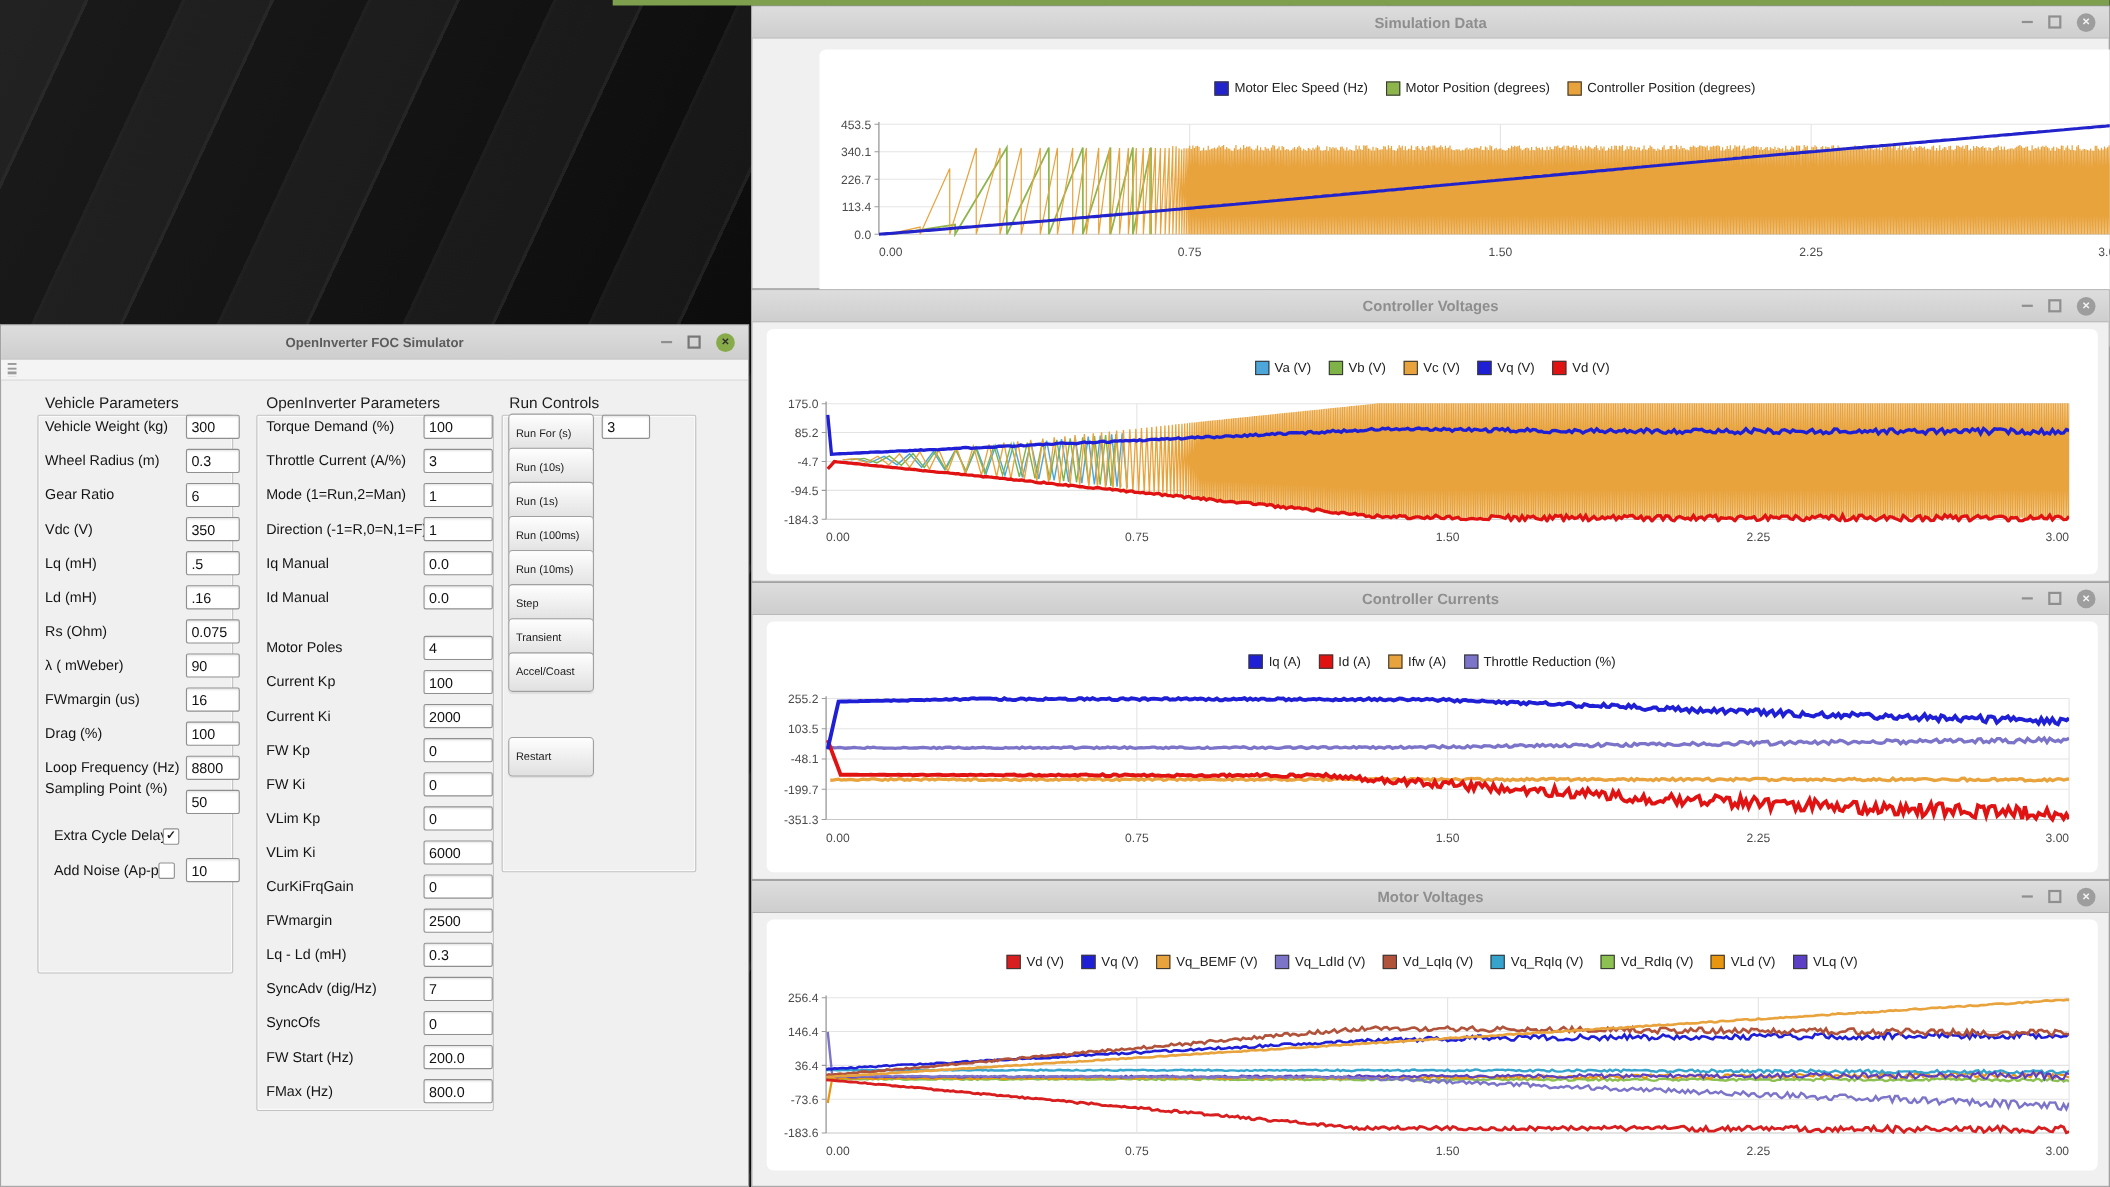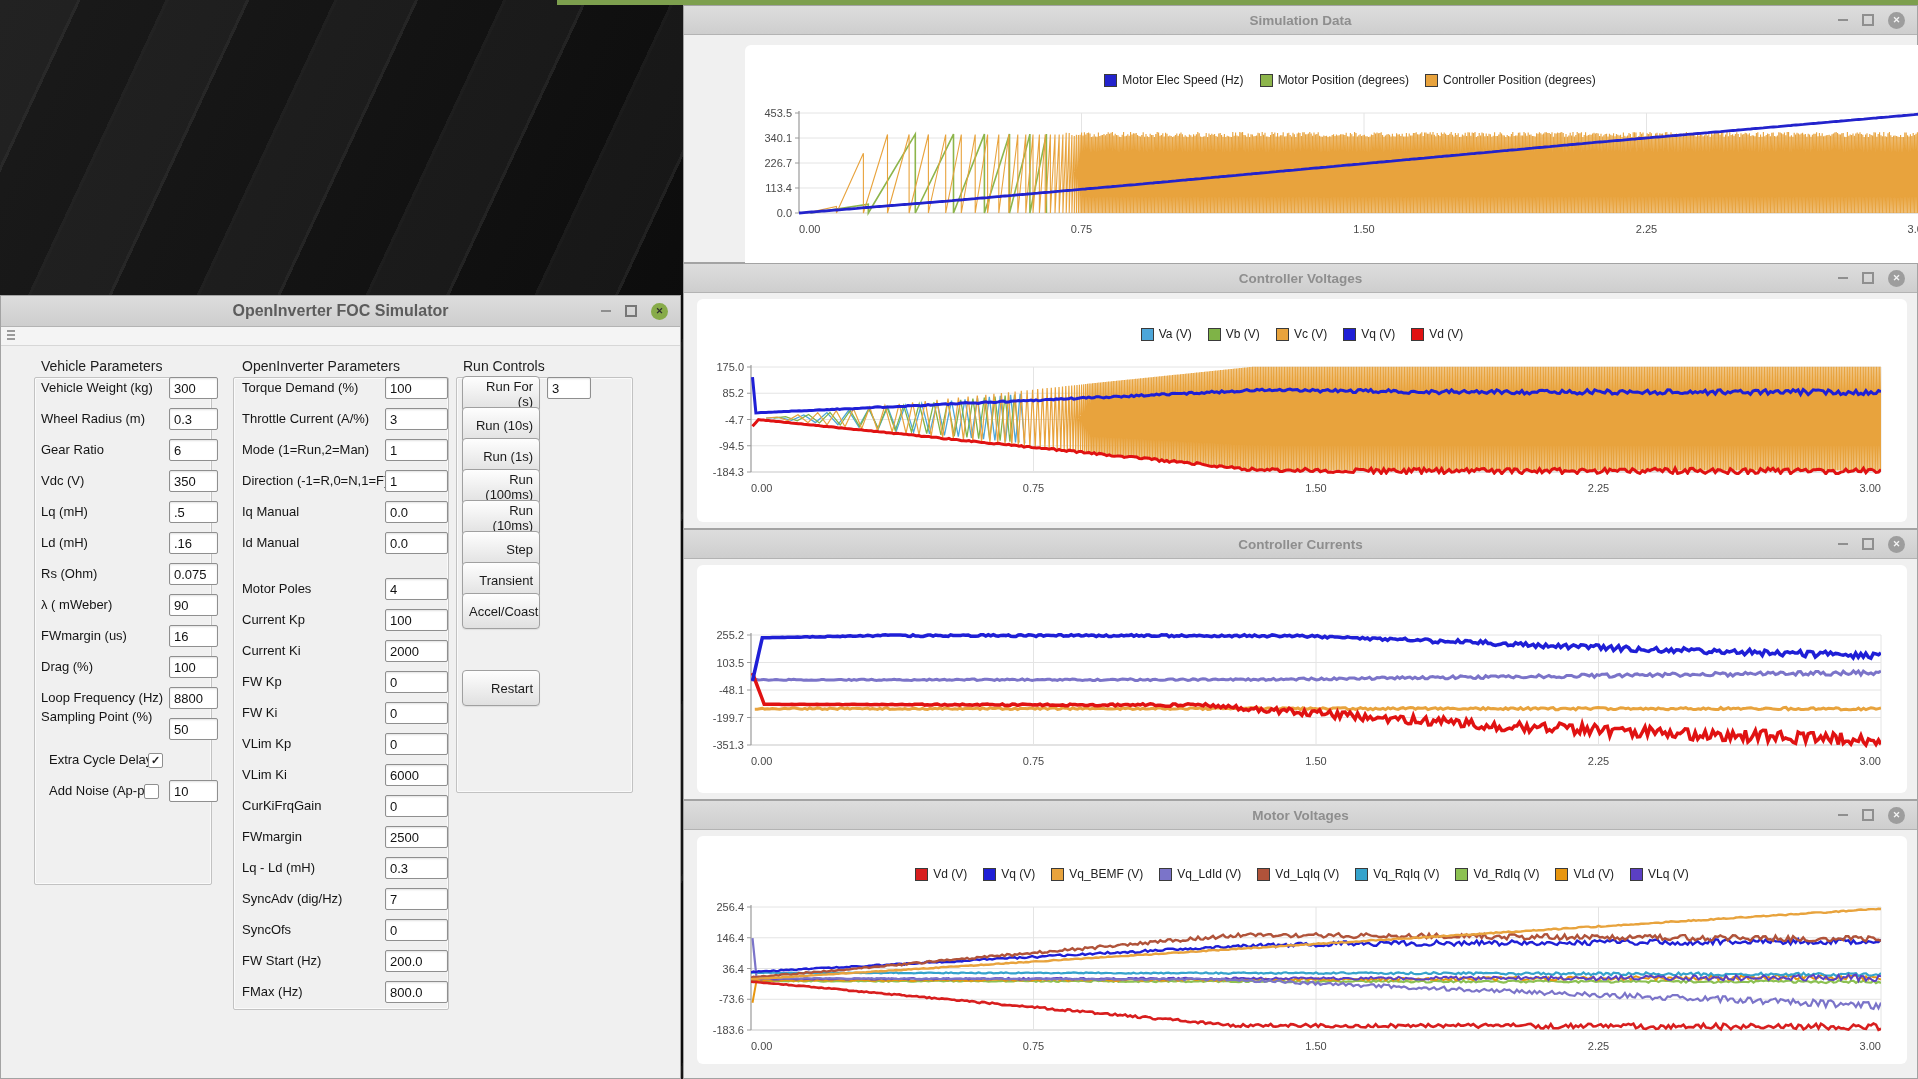--- a/index.html
+++ b/index.html
@@ -22,38 +22,38 @@
   .ctl-max b{display:block;width:8px;height:8px;border:2px solid #8f8f8f;}
   .ctl-close{width:17px;height:17px;border-radius:50%;background:#9d9d9d;color:#f4f4f4;
     font-size:9px;font-weight:bold;line-height:17px;text-align:center;}
   .card{position:absolute;background:#ffffff;border-radius:6px;}
   .legend{position:absolute;left:0;width:100%;display:flex;justify-content:center;gap:16px;}
   .legend-item{display:flex;align-items:center;font-size:12px;color:#222;white-space:nowrap;}
   .legend-item .sw{width:11px;height:11px;border:1px solid #3a3a3a;display:inline-block;margin-right:5px;}
   svg{position:absolute;left:0;top:0;}
   
   .sim .titlebar{height:30px;}
-  .sim .titlebar .title{color:#5c5c5c;font-size:16px;}
+  .sim .titlebar .title{color:#5c5c5c;font-size:12px;}
   .sim .ctl-min b,{background:#777;}
   .sim .ctl-max b{border-color:#777;}
   .sim .ctl-close{color:#2f2f2f;}
   .toolbar{height:18px;background:#f4f4f4;border-bottom:1px solid #d7d7d7;position:relative;}
   .grip{position:absolute;left:6px;top:3px;width:8px;height:12px;
     background-image:repeating-linear-gradient(#9a9a9a 0 2px, transparent 2px 4px);
     background-size:2px 100%;background-repeat:repeat-x;background-position:0 0;}
   .simbody{position:relative;width:100%;height:calc(100% - 49px);}
   .flabel{position:absolute;font-size:13px;color:#141414;white-space:nowrap;line-height:22px;height:22px;}
   .fheader{position:absolute;font-size:14px;color:#1c1c1c;white-space:nowrap;}
   .entry{position:absolute;height:20px;border:1px solid #8f8f8f;border-radius:2px;background:#fff;
     font-family:"Liberation Sans",sans-serif;font-size:13px;color:#111;padding:0 0 0 4px;
     box-shadow:inset 0 1px 2px rgba(0,0,0,.12);box-sizing:content-box;}
   .groupbox{position:absolute;border:1px solid #c2c2c2;border-radius:2px;box-shadow:inset 0 0 0 1px #fafafa;}
   .btn{position:absolute;height:36px;border:1px solid #a0a0a0;border-radius:4px;
     background:linear-gradient(#fefefe,#e0e0e0);box-shadow:0 1px 1px rgba(0,0,0,.08);
-    font-family:"Liberation Sans",sans-serif;font-size:13px;color:#1a1a1a;text-align:right;}
+    font-family:"Liberation Sans",sans-serif;font-size:10px;color:#1a1a1a;text-align:left;}
   .cbox{position:absolute;width:13px;height:13px;border:1px solid #8f8f8f;background:#fff;border-radius:2px;
     font-size:11px;font-weight:bold;color:#222;line-height:13px;text-align:center;}
 </style>
 </head>
 <body>
 
 <div class="top-strip" style="background: rgb(125, 159, 78);"></div>
 
 <div class="window chart-win" id="cwin0" style="left: 683px; top: 5px; width: 1235px; height: 258px;">
   <div class="titlebar">
@@ -210,20 +210,38 @@
       <span class="ctl ctl-min">
           <b></b>
         </span>
       <span class="ctl ctl-max">
           <b></b>
         </span>
       <span class="ctl ctl-close">✕</span>
     </div>
   </div>
   <div class="card" style="left: 13px; top: 35px; width: 1210px; height: 228px;">
+      <div class="legend" style="top: 29px;">
+        <span class="legend-item">
+          <span class="sw" style="background: rgb(31, 31, 214);"></span>
+          <span>Iq (A)</span>
+        </span>
+        <span class="legend-item">
+          <span class="sw" style="background: rgb(224, 18, 18);"></span>
+          <span>Id (A)</span>
+        </span>
+        <span class="legend-item">
+          <span class="sw" style="background: rgb(232, 163, 61);"></span>
+          <span>Ifw (A)</span>
+        </span>
+        <span class="legend-item">
+          <span class="sw" style="background: rgb(123, 116, 201);"></span>
+          <span>Throttle Reduction (%)</span>
+        </span>
+      </div>
       <svg width="1210" height="228">
         <g>
           <line x1="54" y1="70" x2="1184" y2="70" stroke="#e4e4e4" stroke-width="1"></line>
           <line x1="50" y1="70" x2="54" y2="70" stroke="#9a9a9a" stroke-width="1"></line>
           <text x="47" y="74" text-anchor="end" fill="#4a4a4a" font-size="11px" font-family="Liberation Sans, sans-serif">255.2</text>
           <line x1="54" y1="97.51360263808738" x2="1184" y2="97.51360263808738" stroke="#e4e4e4" stroke-width="1"></line>
           <line x1="50" y1="97.51360263808738" x2="54" y2="97.51360263808738" stroke="#9a9a9a" stroke-width="1"></line>
           <text x="47" y="101.51360263808738" text-anchor="end" fill="#4a4a4a" font-size="11px" font-family="Liberation Sans, sans-serif">103.5</text>
           <line x1="54" y1="125.0090684253916" x2="1184" y2="125.0090684253916" stroke="#e4e4e4" stroke-width="1"></line>
           <line x1="50" y1="125.0090684253916" x2="54" y2="125.0090684253916" stroke="#9a9a9a" stroke-width="1"></line>

